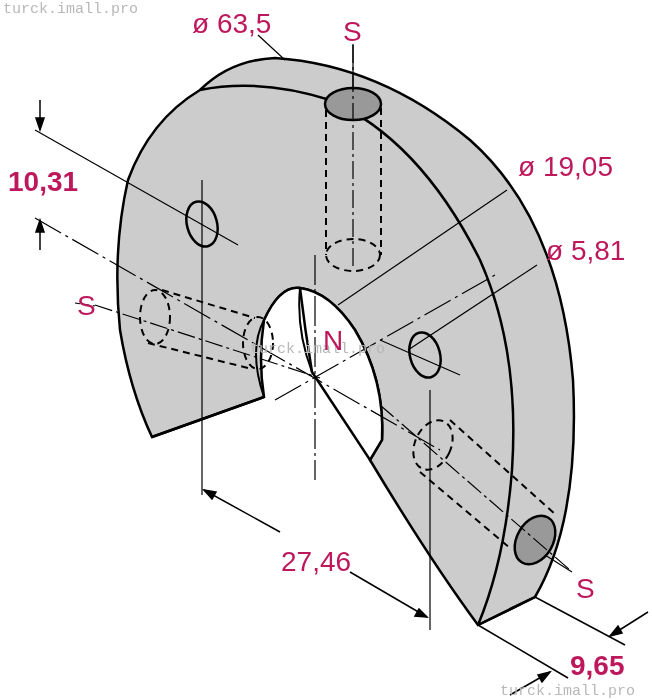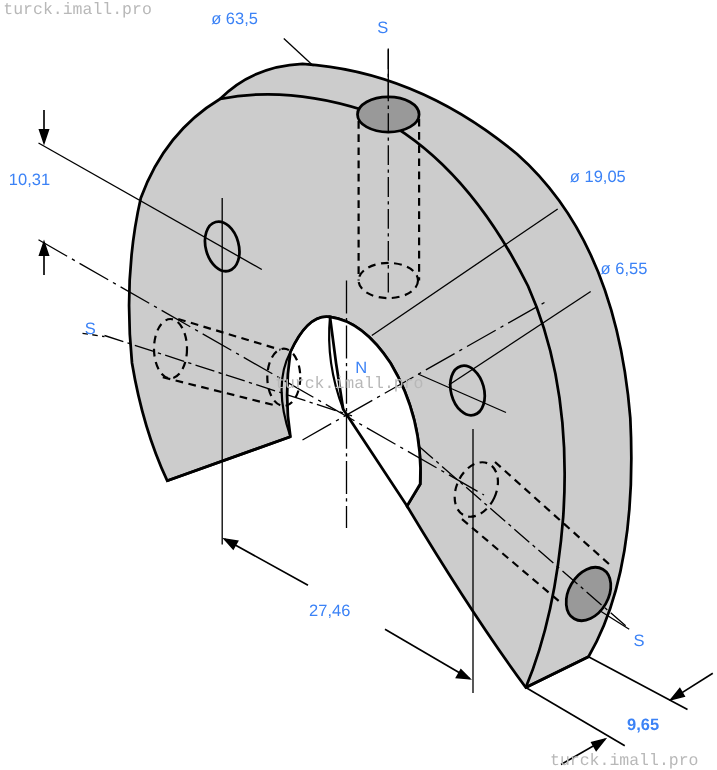--- a/index.html
+++ b/index.html
@@ -1,19 +1,19 @@
 <!DOCTYPE html>
 <html><head>
 <meta charset="utf-8">
 <style>
   html, body { margin: 0; padding: 0; background: #ffffff; }
   body { width: 652px; height: 700px; position: relative; overflow: hidden;
          font-family: "Liberation Sans", sans-serif; }
   svg { position: absolute; left: 0; top: 0; }
-  .lbl { position: absolute; font-family: "Liberation Sans", sans-serif; font-size: 15px; color: #3b82f6; line-height: 1; white-space: nowrap; }
+  .lbl { position: absolute; font-family: "Liberation Sans", sans-serif; font-size: 28px; color: #be185d; line-height: 1; white-space: nowrap; }
   .wm { position: absolute; font-family: "Liberation Mono", monospace; font-size: 15px; color: #b8b8b8; line-height: 1; white-space: nowrap; }
 </style>
 </head>
 <body>
 
 <svg width="652" height="700" viewBox="0 0 652 700" xmlns="http://www.w3.org/2000/svg">
 
   <g>
 
     <path d="M152,437 L264,397 Q258,360 264,320 Q280,285 300,288 Q330,292 355,330 Q385,380 382,440 L370,460 Q430,560 478,625 L535,597 Q580,520 573,380 Q560,220 470,140 Q380,65 275,58 Q230,60 200,90 Q150,120 128,180 Q112,250 120,330 Q130,390 152,437 Z" fill="#cccccc" stroke="#000" stroke-width="2.5"></path>
@@ -93,20 +93,20 @@
     <polygon points="550,672 542,682 538,675"></polygon>
   </g>
 </svg>
 
 <div class="wm" style="left:3px;top:2px;">turck.imall.pro</div>
 <div class="wm" style="left:250px;top:342px;">turck.imall.pro</div>
 <div class="wm" style="left:500px;top:684px;">turck.imall.pro</div>
 
 <div class="lbl" style="left:192px;top:10px;">ø 63,5</div>
 <div class="lbl" style="left:343px;top:18px;">S</div>
-<div class="lbl" style="left:8px;top:156px;">10,31</div>
+<div class="lbl" style="left:8px;top:168px;font-weight:bold;">10,31</div>
 <div class="lbl" style="left:518px;top:153px;text-align:center;">ø 19,05</div>
-<div class="lbl" style="left:546px;top:237px;">ø 6,55</div>
+<div class="lbl" style="left:546px;top:237px;">ø 5,81</div>
 <div class="lbl" style="left:77px;top:292px;">S</div>
 <div class="lbl" style="left:323px;top:327px;">N</div>
 <div class="lbl" style="left:281px;top:548px;">27,46</div>
 <div class="lbl" style="left:576px;top:575px;">S</div>
 <div class="lbl" style="left:570px;top:652px;font-weight:bold;">9,65</div>
 
 </body></html>

